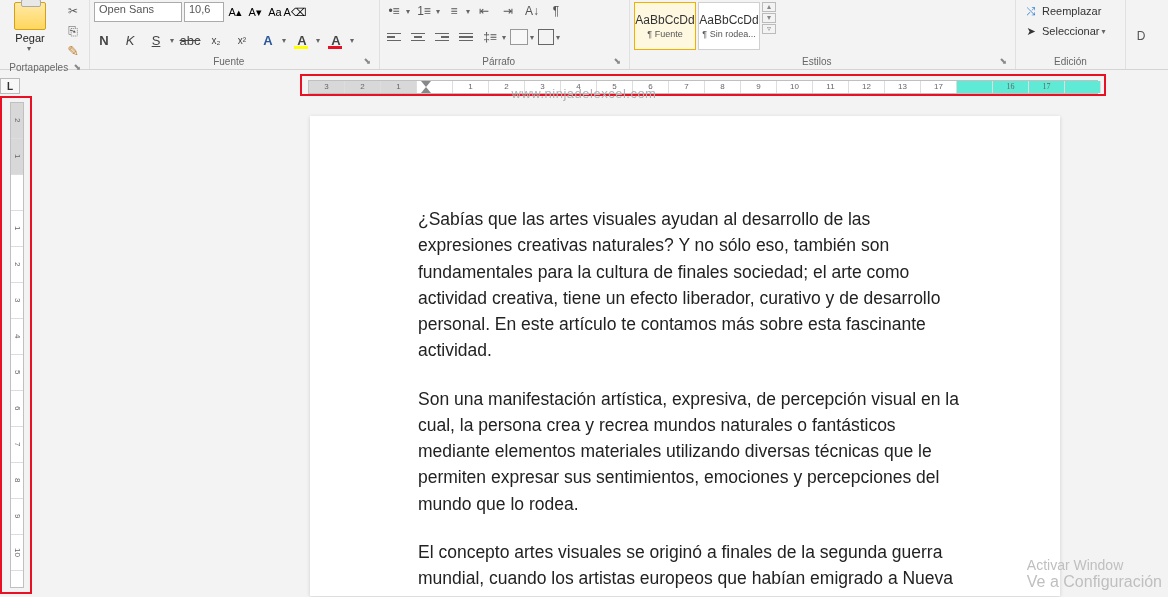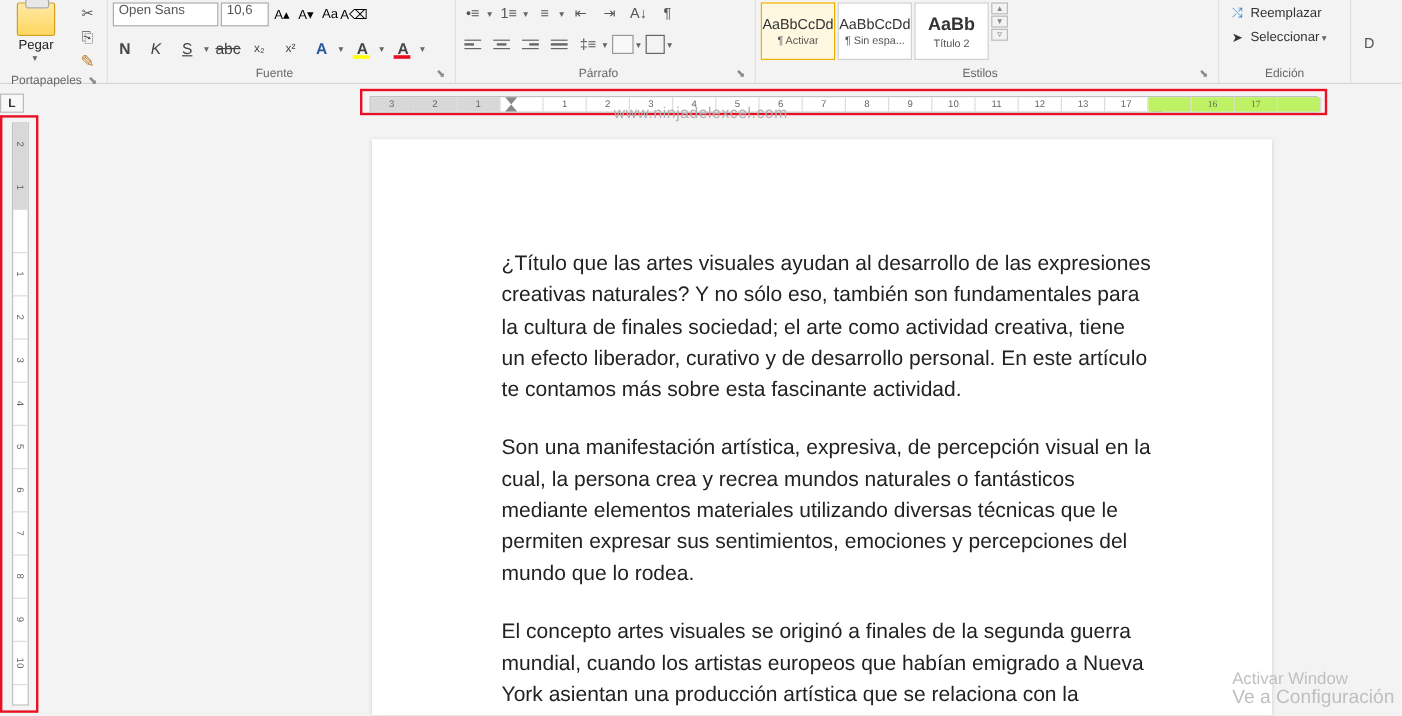--- a/index.html
+++ b/index.html
@@ -64,21 +64,21 @@
 .edit-icon { width:14px; height:14px; display:flex; align-items:center; justify-content:center; font-size:11px; }
 
 
 .tab-tool { position:absolute; left:0; top:78px; width:20px; height:16px; border:1px solid #bbb; background:#f8f8f8; font-size:10px; display:flex; align-items:center; justify-content:center; color:#333; font-weight:bold; }
 
 
 .h-ruler { position:absolute; top:74px; left:300px; height:22px; width:806px; border:2px solid #e81123; background:#f3f3f3; }
 .h-ruler-inner { position:absolute; top:4px; left:6px; right:6px; height:14px; background:#fff; border:1px solid #c0c0c0; display:flex; font-size:8px; color:#666; }
 .h-ruler-inner .seg { flex:0 0 36px; border-right:1px solid #ddd; text-align:center; line-height:12px; position:relative; }
 .h-ruler-inner .neg { background:#d8d8d8; }
-.h-ruler-inner .far { background:#bef264;font-family:Liberation Serif, serif; }
+.h-ruler-inner .far { background:#5eead4;font-family:Liberation Serif, serif; }
 .indent-marker { position:absolute; top:0; width:0; height:0; border-left:5px solid transparent; border-right:5px solid transparent; border-top:6px solid #888; }
 .indent-marker.bot { border-top:none; border-bottom:6px solid #888; bottom:0; top:auto; }
 
 .v-ruler { position:absolute; top:96px; left:0; width:32px; height:498px; border:2px solid #e81123; background:#f3f3f3; }
 .v-ruler-inner { position:absolute; left:8px; top:4px; bottom:4px; width:14px; background:#fff; border:1px solid #c0c0c0; display:flex; flex-direction:column; font-size:8px; color:#666; }
 .v-ruler-inner .vseg { flex:0 0 36px; border-bottom:1px solid #ddd; display:flex; align-items:center; justify-content:center; writing-mode:vertical-rl; text-orientation:mixed; }
 .v-ruler-inner .neg { background:#d8d8d8; }
 
 
 .watermark { position:absolute; top:86px; left:50%; transform:translateX(-50%); font-size:13px; color:#b0b0b0; letter-spacing:0.5px; }
@@ -194,29 +194,25 @@
       </div>
     </div>
     <div class="group-label"><span>Párrafo</span><span class="group-dialog">⬊</span></div>
   </div>
 
   <div class="group" style="width:386px">
     <div class="group-content">
       <div class="styles">
         <div class="style-box sel">
           <div class="style-preview">AaBbCcDd</div>
-          <div class="style-name">¶ Activar</div>
+          <div class="style-name">¶ Fuente</div>
         </div>
         <div class="style-box">
           <div class="style-preview">AaBbCcDd</div>
-          <div class="style-name">¶ Sin espa...</div>
-        </div>
-        <div class="style-box">
-          <div class="style-preview big">AaBb</div>
-          <div class="style-name">Título 2</div>
+          <div class="style-name">¶ Sin rodea...</div>
         </div>
         <div class="style-more">
             <div>▴</div>
             <div>▾</div>
             <div>▿</div>
           </div>
       </div>
     </div>
     <div class="group-label"><span>Estilos</span><span class="group-dialog">⬊</span></div>
   </div>
@@ -291,21 +287,21 @@
       <div class="vseg">9</div>
       <div class="vseg">10</div>
       <div class="vseg"></div>
     </div>
 </div>
 
 <div class="watermark">www.ninjadelexcel.com</div>
 
 <div class="page">
   <p>
-    <span>¿Título que las </span><strong>artes visuales</strong><span> ayudan al desarrollo de las expresiones creativas naturales? Y no sólo eso, también son fundamentales para la cultura de finales sociedad; el arte como actividad creativa, tiene un efecto liberador, curativo y de desarrollo personal. En este artículo te contamos más sobre esta fascinante actividad.</span>
+    <span>¿Sabías que las </span><strong>artes visuales</strong><span> ayudan al desarrollo de las expresiones creativas naturales? Y no sólo eso, también son fundamentales para la cultura de finales sociedad; el arte como actividad creativa, tiene un efecto liberador, curativo y de desarrollo personal. En este artículo te contamos más sobre esta fascinante actividad.</span>
   </p>
   <p>Son una manifestación artística, expresiva, de percepción visual en la cual, la persona crea y recrea mundos naturales o fantásticos mediante elementos materiales utilizando diversas técnicas que le permiten expresar sus sentimientos, emociones y percepciones del mundo que lo rodea.</p>
   <p>
     <span>El concepto </span><strong>artes visuales</strong><span> se originó a finales de la segunda guerra mundial, cuando los artistas europeos que habían emigrado a Nueva York asientan una producción artística que se relaciona con la libertad expresiva y formal propiciada por las vanguardias de</span>
   </p>
 </div>
 
 <div class="activate">
   <div>Activar Window</div>
   <div class="small">Ve a Configuración</div>

